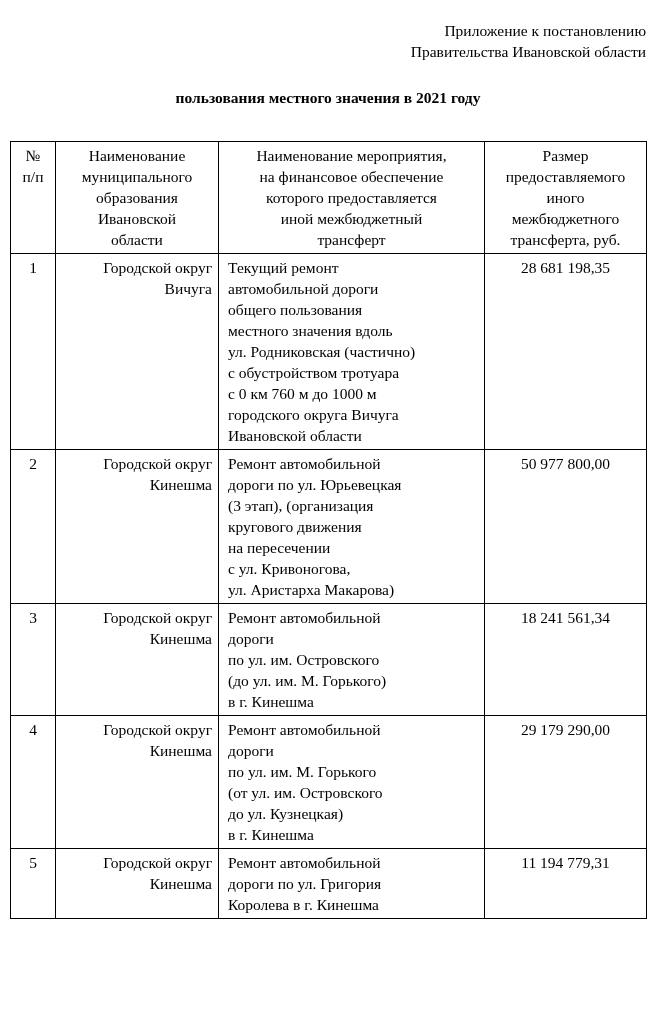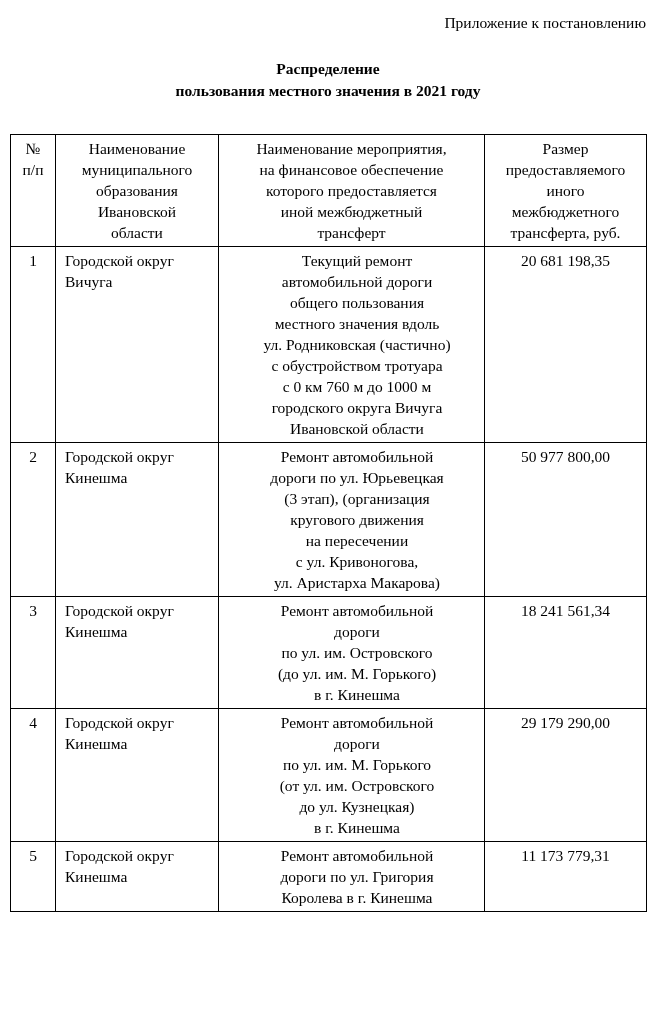--- a/index.html
+++ b/index.html
@@ -3,21 +3,21 @@
 <meta charset="utf-8">
 <style>
   * { margin: 0; padding: 0; box-sizing: border-box; }
   html, body { width: 656px; height: 1024px; }
   body {
     background: #ffffff;
     color: #000000;
     font-family: "Liberation Serif", "DejaVu Serif", serif;
     overflow: hidden;
   }
-  .page { padding: 10px 10px 0 10px; width: 656px; height: 816px; }
+  .page { padding: 10px 10px 0 10px; width: 656px; height: 816px; margin-top: 8px; }
 
   .doc-header {
     text-align: right;
     font-size: 15.5px;
     line-height: 21px;
     margin-top: 2px;
   }
 
   .doc-title {
     text-align: center;
@@ -40,35 +40,35 @@
     line-height: 21px;
     white-space: pre-line;
     font-weight: normal;
   }
   .transfers th {
     text-align: center;
     padding: 3px 4px;
   }
   .transfers td { padding: 3px 6px; }
   td.col-num { text-align: center; padding: 3px 2px; }
-  td.col-mun { text-align: left; padding-left: 9px; }
-  td.col-act { text-align: center; padding-left: 17px; }
+  td.col-mun { text-align: right; padding-left: 9px; }
+  td.col-act { text-align: left; padding-left: 9px; }
   td.col-amt { text-align: center; }
 </style>
 </head>
 <body>
 
 <div class="page">
 
   <div class="doc-header">
     <div>Приложение к постановлению</div>
+    <div>Правительства Ивановской области</div>
   </div>
 
   <div class="doc-title">
-    <div>Распределение</div>
     <div>пользования местного значения в 2021 году</div>
   </div>
 
   <table class="transfers">
     <colgroup>
       <col style="width:45px">
       <col style="width:163px">
       <col style="width:266px">
       <col style="width:162px">
     </colgroup>
@@ -101,21 +101,21 @@
 Вичуга</td>
           <td class="col-act">Текущий ремонт
 автомобильной дороги
 общего пользования
 местного значения вдоль
 ул. Родниковская (частично)
 с обустройством тротуара
 с 0 км 760 м до 1000 м
 городского округа Вичуга
 Ивановской области</td>
-          <td class="col-amt">20 681 198,35</td>
+          <td class="col-amt">28 681 198,35</td>
         </tr>
 
         <tr>
           <td class="col-num">2</td>
           <td class="col-mun">Городской округ
 Кинешма</td>
           <td class="col-act">Ремонт автомобильной
 дороги по ул. Юрьевецкая
 (3 этап), (организация
 кругового движения
@@ -150,18 +150,18 @@
           <td class="col-amt">29 179 290,00</td>
         </tr>
 
         <tr>
           <td class="col-num">5</td>
           <td class="col-mun">Городской округ
 Кинешма</td>
           <td class="col-act">Ремонт автомобильной
 дороги по ул. Григория
 Королева в г. Кинешма</td>
-          <td class="col-amt">11 173 779,31</td>
+          <td class="col-amt">11 194 779,31</td>
         </tr>
       </tbody>
   </table>
 
 </div>
 
 </body></html>

